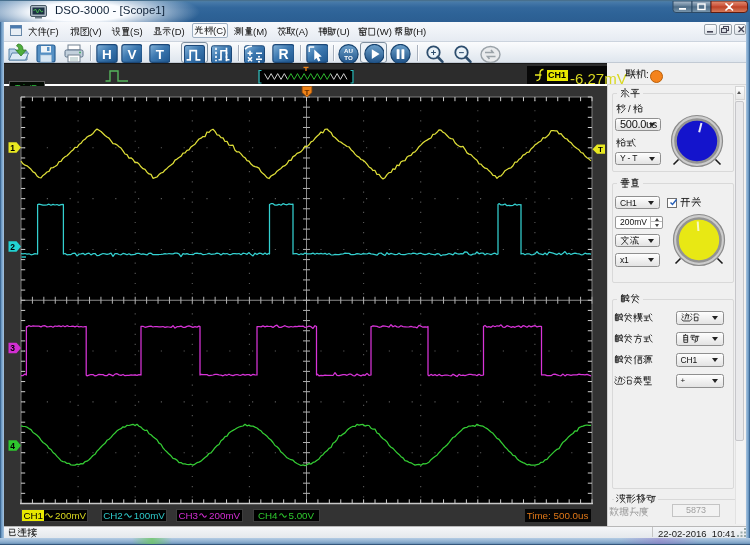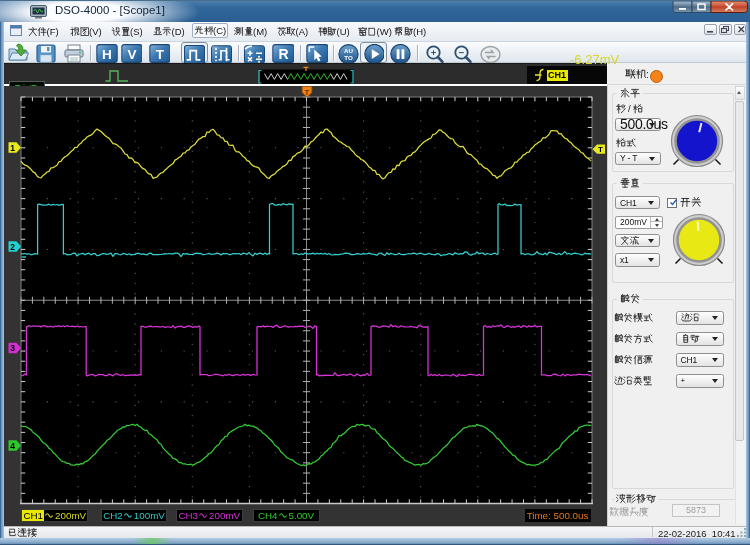--- a/index.html
+++ b/index.html
@@ -3,21 +3,21 @@
 <div class="abs" style="left:0;top:0;width:750px;height:22px;background:linear-gradient(#54809f 0%,#4578a8 12%,#32679c 35%,#2d6296 70%,#2c5e92 100%)">
     <div class="abs" style="left:0;top:0;width:310px;height:22px;background:radial-gradient(ellipse 160px 30px at 80px 12px,rgba(250,252,255,1) 30%,rgba(250,252,255,0) 75%)"></div>
     <div class="abs" style="left:0;top:0;width:750px;height:1px;background:#48708e"></div>
   </div>
 <svg class="abs" style="left:30px;top:5px" width="17" height="14" viewBox="0 0 17 14">
     <rect x="0.5" y="0.5" width="16" height="11" rx="1.5" fill="#aab6c0" stroke="#4a5a66" stroke-width="1"></rect>
     <rect x="2.5" y="2.5" width="12" height="7" fill="#1d3244"></rect>
     <path d="M3.5 6 l2 -2 2 4 2 -4 2 3 1.5 -1" stroke="#49c24f" stroke-width="0.9" fill="none"></path>
     <rect x="5" y="12" width="7" height="1.5" fill="#6a7a86"></rect>
   </svg>
-<div class="abs" style="left:55px;top:4px;font-size:11.5px;color:#0f2238">DSO-4000 - [Scope1]</div>
+<div class="abs" style="left:55px;top:4px;font-size:11.5px;color:#0f2238">DSO-3000 - [Scope1]</div>
 <svg class="abs" style="left:672px;top:1px" width="77" height="14" viewBox="0 0 77 14">
     <defs>
       <linearGradient id="wb" x1="0" y1="0" x2="0" y2="1">
         <stop offset="0" stop-color="#aebfd0"></stop>
         <stop offset=".45" stop-color="#607c95"></stop>
         <stop offset=".5" stop-color="#4d6b86"></stop>
         <stop offset="1" stop-color="#7b98ae"></stop>
       </linearGradient>
       <linearGradient id="wbr" x1="0" y1="0" x2="0" y2="1">
         <stop offset="0" stop-color="#e29175"></stop>
@@ -264,21 +264,21 @@
     <polyline points="287.6,79.4 290.9,73.6 294.2,79.4 297.5,73.6 300.8,79.4 304.1,73.6 307.4,79.4 310.7,73.6 314,79.4 317.3,73.6 320.6,79.4 323.9,73.6 327.2,79.4 330.5,73.6" fill="none" stroke="#2eb82e" stroke-width="1" stroke-linejoin="round"></polyline>
     <polyline points="330.5,73.6 333.8,79.4 337.1,73.6 340.4,79.4 343.7,73.6 347,79.4" fill="none" stroke="#cfcfcf" stroke-width="1" stroke-linejoin="round"></polyline>
     <path d="M261.5 70.5 h-2.5 v12.5 h2.5 M350.5 70.5 h2.5 v12.5 h-2.5" fill="none" stroke="#2fc0c0" stroke-width="1.2"></path>
     <path d="M303.5 67.3 h5 M306 67.3 v3.7" stroke="#ef8318" stroke-width="1.3" fill="none"></path>
   </svg>
 <div class="abs" style="left:527px;top:66px;width:80px;height:18px;background:#070707"></div>
 <svg class="abs" style="left:534px;top:68px" width="11" height="14" viewBox="0 0 11 14">
     <path d="M9.5 1.5 q-3.5 0 -3.5 4 v3 q0 4 -3.5 4 M1 7 h6.5" fill="none" stroke="#e8e820" stroke-width="1.3"></path>
   </svg>
 <div class="abs" style="left:546.5px;top:69.5px;width:21px;height:11.5px;background:#e8e800;color:#000;font-size:9px;font-weight:bold;display:flex;align-items:center;justify-content:center">CH1</div>
-<div class="abs" style="left:570px;top:52px;font-size:13px;color:#d8d820">-6.27mV</div>
+<div class="abs" style="left:570px;top:70px;font-size:15px;color:#d8d820">-6.27mV</div>
 <div class="lbl" style="left:625px;top:66px;height:16px;font-size:10px;color:#222"><svg style="width:10.5px;height:10.5px;display:inline-block;vertical-align:0px" viewBox="0 0 100 100">
       <path d="M8 10 L46 10 M16 10 L16 64 M38 10 L38 64 M16 27 L38 27 M16 44 L38 44 M6 64 L50 64 M60 6 L66 18 M88 6 L80 18 M56 28 L94 28 M74 28 L74 50 M52 50 L98 50 M72 50 L56 88 M76 50 L94 88" fill="none" stroke="#222" stroke-width="8.5" stroke-linecap="round" stroke-linejoin="round"></path>
     </svg><svg style="width:10.5px;height:10.5px;display:inline-block;vertical-align:0px" viewBox="0 0 100 100">
       <path d="M22 6 L22 90 M6 28 L42 28 M22 34 L8 56 M22 34 L38 56 M58 12 L50 84 M58 12 L84 12 L84 74 L96 82" fill="none" stroke="#222" stroke-width="8.5" stroke-linecap="round" stroke-linejoin="round"></path>
     </svg>:</div>
 <div class="abs" style="left:649.5px;top:69.5px;width:13.5px;height:13.5px;border-radius:50%;background:#f5831c;border:1px solid #b95f08"></div>
 <div class="abs" style="left:4px;top:86px;width:603px;height:440px;background:#333333"></div>
 <svg class="abs" style="left:4px;top:86px" width="603" height="440" viewBox="4 86 603 440">
     <rect x="21" y="97" width="571" height="406.5" fill="#000"></rect>
     <line x1="78.1" y1="100" x2="78.1" y2="503.5" stroke="#585858" stroke-width="1.1" stroke-dasharray="1.2 8.96"></line>
@@ -345,21 +345,21 @@
 <div class="lbl" style="left:616px;top:103.5px;height:10px;font-size:9.5px;color:#1a1a1a">
     <svg style="width:10px;height:10px;display:inline-block;vertical-align:0px" viewBox="0 0 100 100">
       <path d="M32 4 L16 12 M6 24 L48 24 M27 10 L27 90 M27 36 L12 58 M27 36 L42 58 M70 6 L70 42 M56 18 L60 32 M88 14 L84 30 M92 44 L76 66 L52 88" fill="none" stroke="#222" stroke-width="8.5" stroke-linecap="round" stroke-linejoin="round"></path>
     </svg>
     <span style="margin:0 2px">/</span>
     <svg style="width:10px;height:10px;display:inline-block;vertical-align:0px" viewBox="0 0 100 100">
       <path d="M22 8 L22 90 M6 30 L42 30 M22 36 L8 56 M22 36 L38 56 M74 6 L50 32 M58 10 L94 36 M56 46 L88 46 L88 80 L56 80 L56 46" fill="none" stroke="#222" stroke-width="8.5" stroke-linecap="round" stroke-linejoin="round"></path>
     </svg>
   </div>
 <div class="combo" style="left:615px;top:117.5px;width:46px;height:13.5px">
-    <span style="font-size:14px;letter-spacing:-0.3px">500.0us</span>
+    <span style="font-size:11px;letter-spacing:-0.3px">500.0us</span>
     <span class="arr"></span>
   </div>
 <div class="lbl" style="left:616px;top:137.5px;height:10px;font-size:9.5px">
     <svg style="width:10px;height:10px;display:inline-block;vertical-align:0px" viewBox="0 0 100 100">
       <path d="M22 8 L22 90 M6 30 L42 30 M22 36 L8 56 M22 36 L38 56 M74 6 L50 32 M58 10 L94 36 M56 46 L88 46 L88 80 L56 80 L56 46" fill="none" stroke="#222" stroke-width="8.5" stroke-linecap="round" stroke-linejoin="round"></path>
     </svg>
     <svg style="width:10px;height:10px;display:inline-block;vertical-align:0px" viewBox="0 0 100 100">
       <path d="M10 32 L64 32 M64 16 L70 54 L84 76 L94 82 M80 8 L90 18 M18 50 L50 50 M34 50 L34 74 M12 78 L56 78" fill="none" stroke="#222" stroke-width="8.5" stroke-linecap="round" stroke-linejoin="round"></path>
     </svg>
   </div>

